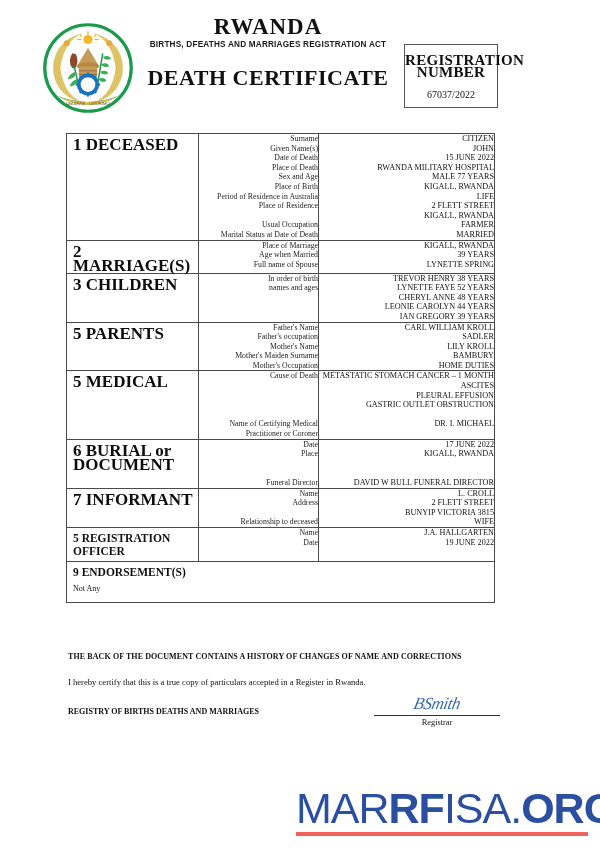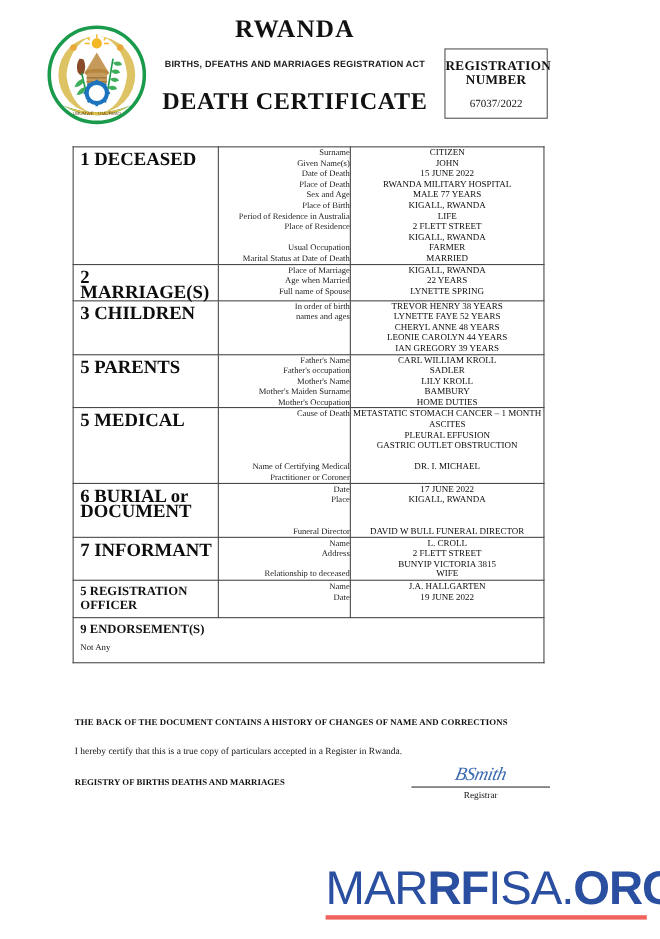--- a/index.html
+++ b/index.html
@@ -42,21 +42,20 @@
     letter-spacing: 1px;
     color: #111;
     margin: 0;
   }
   .act-line {
     font-family: "Liberation Sans", sans-serif;
     font-weight: bold;
     font-size: 8.2px;
     letter-spacing: 0.2px;
     color: #1a1a1a;
-    margin-top: 14px;
   }
   .doc-title {
     font-family: "Liberation Serif", serif;
     font-weight: bold;
     font-size: 22px;
     letter-spacing: 0.5px;
     margin-top: 16px;
     color: #111;
     text-align: center;
   }
@@ -65,21 +64,21 @@
     left: 404px;
     top: 44px;
     width: 92px;
     height: 62px;
     border: 1px solid #555;
     text-align: center;
     font-family: "Liberation Serif", serif;
   }
   .reg-box .reg-label {
     font-weight: bold;
-    font-size: 12px;
+    font-size: 15px;
     letter-spacing: 0.3px;
     line-height: 12px;
     margin-top: 9px;
   }
   .reg-box .reg-number {
     font-size: 10px;
     margin-top: 11px;
   }
 
   
@@ -113,21 +112,21 @@
     text-align: right;
   }
   .labels div {
     font-size: 7.8px;
     line-height: 9.6px;
     color: #1c1c1c;
     white-space: nowrap;
   }
   .values {
     padding: 4px 0 3px 4px;
-    text-align: center;
+    text-align: right;
   }
   .values div {
     font-size: 8.2px;
     line-height: 9.6px;
     color: #111;
     white-space: nowrap;
   }
   .spacer-line { height: 9.6px; }
 
   .full-row-title {
@@ -344,21 +343,21 @@
     <td>
       <div class="section-title">2 MARRIAGE(S)</div>
     </td>
     <td class="labels">
       <div>Place of Marriage</div>
       <div>Age when Married</div>
       <div>Full name of Spouse</div>
     </td>
     <td class="values">
       <div>KIGALL, RWANDA</div>
-      <div>22 YEARS</div>
+      <div>39 YEARS</div>
       <div>LYNETTE SPRING</div>
     </td>
   </tr>
 
   <tr>
     <td>
       <div class="section-title">3 CHILDREN</div>
     </td>
     <td class="labels">
       <div>In order of birth</div>

